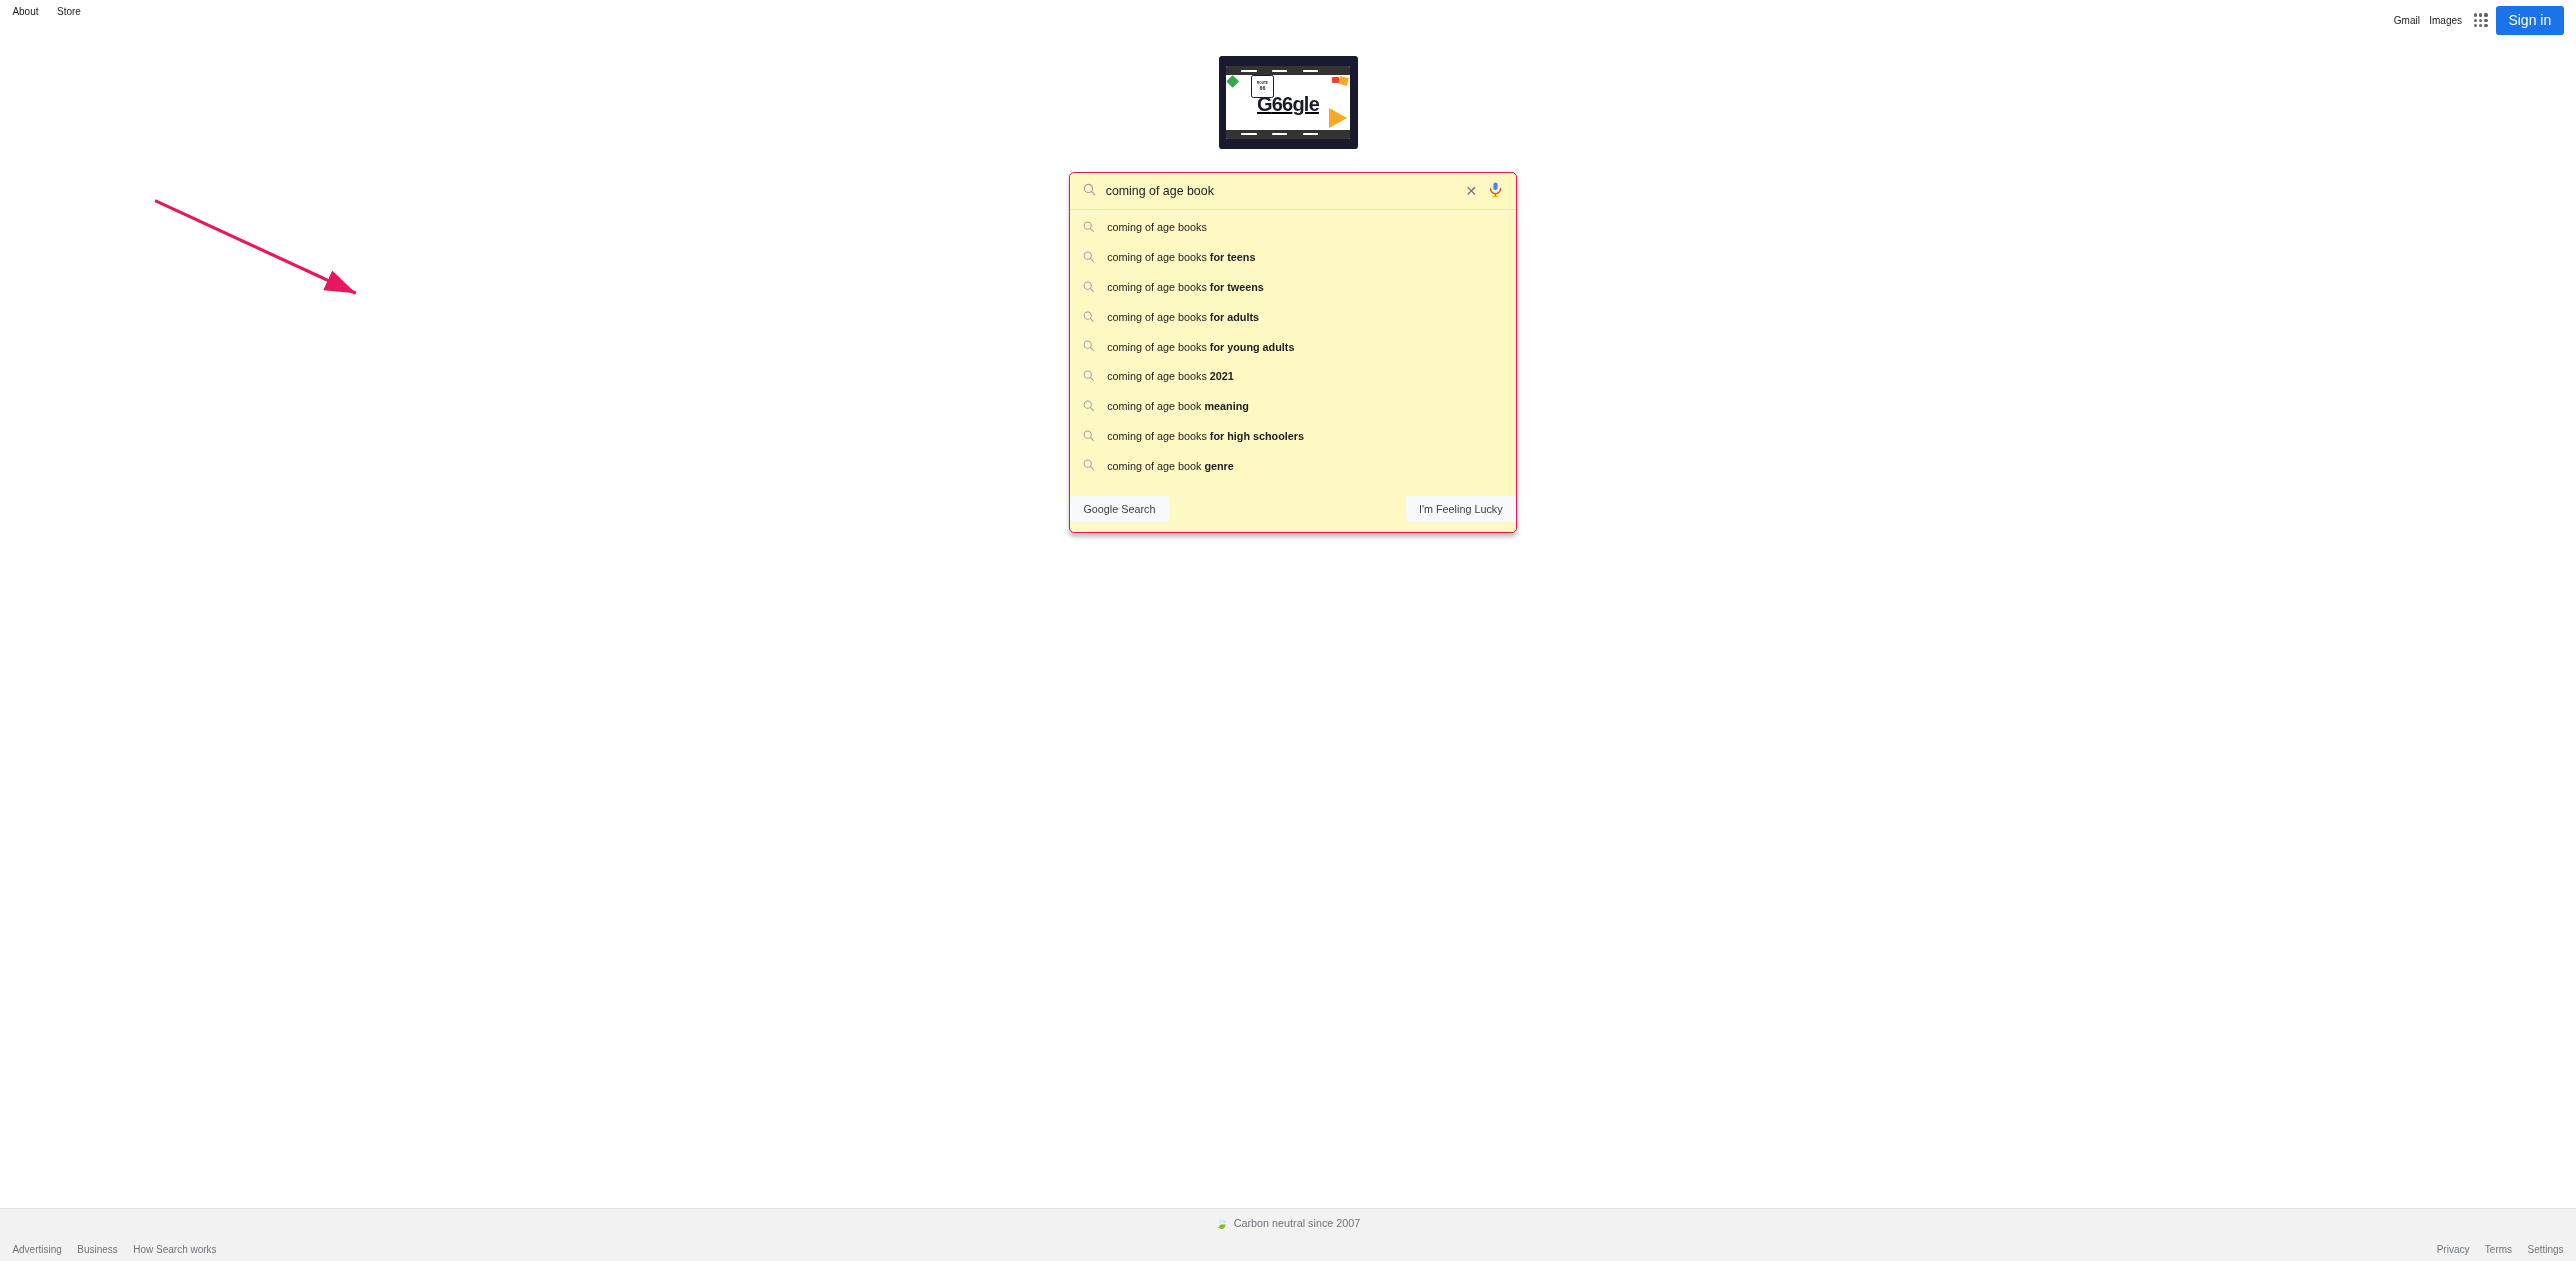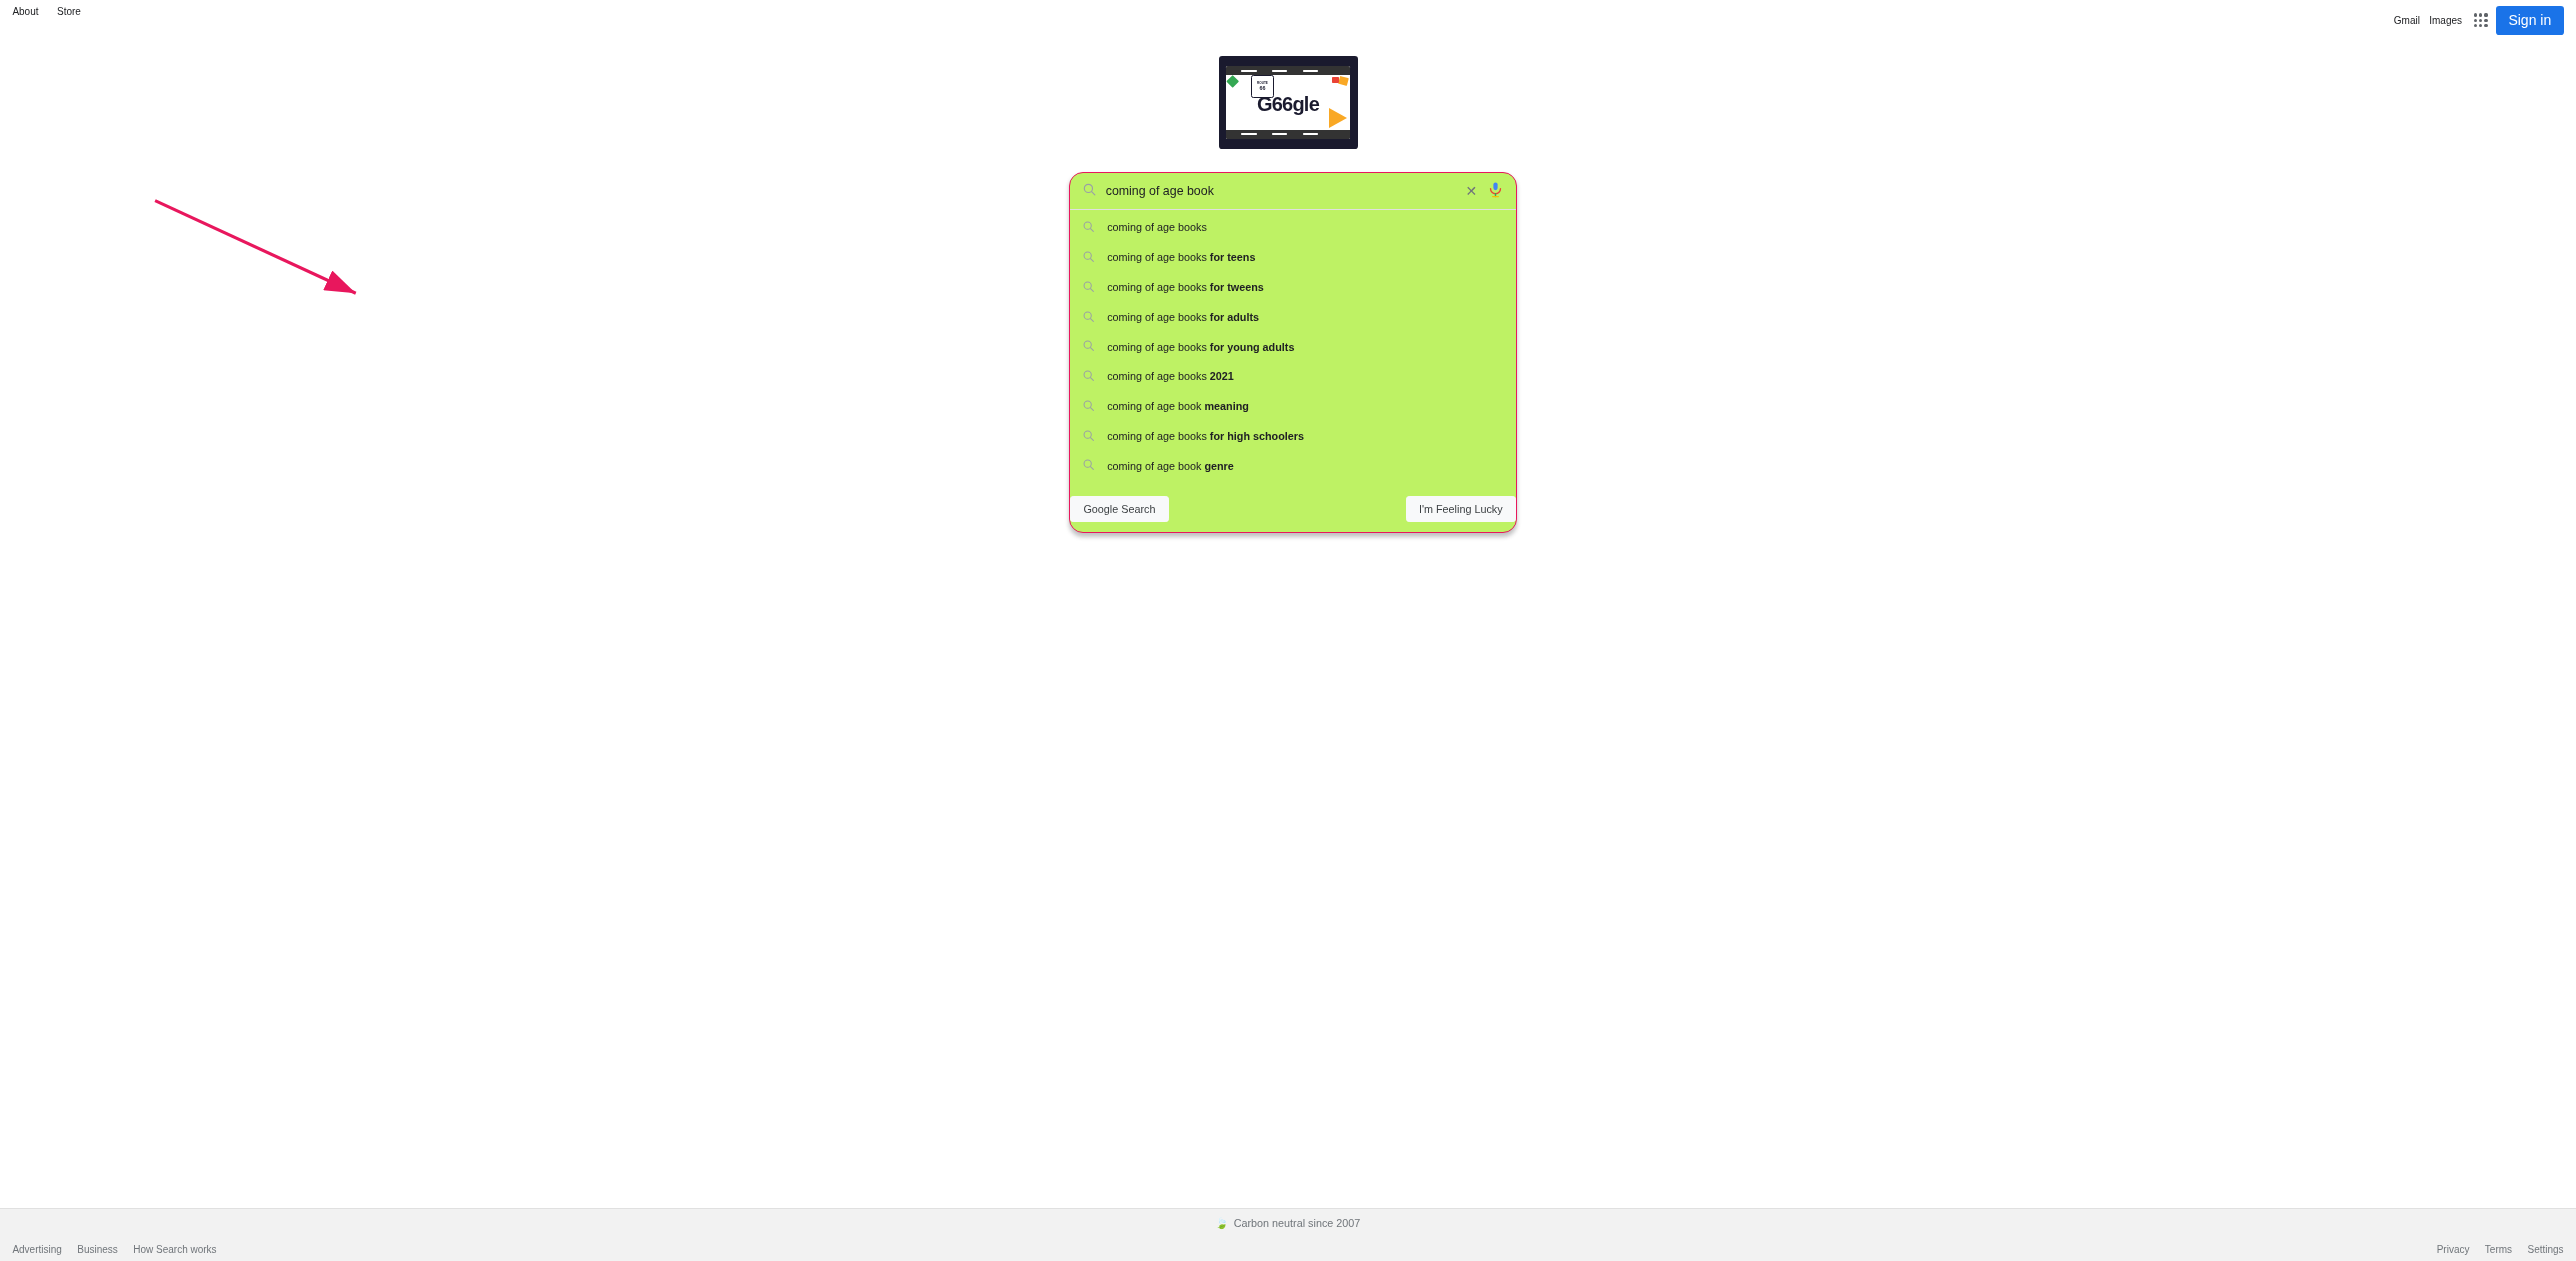--- a/index.html
+++ b/index.html
@@ -72,20 +72,21 @@
       font-weight: 500;
       cursor: pointer;
     }
 
     
     .logo-area {
       display: flex;
       justify-content: center;
       margin-top: 15.4px;
       position: relative;
+      text-decoration: underline;
     }
     .logo-image {
       width: 139px;
       height: 93px;
       background: #1a1a2e;
       border-radius: 3.1px;
       display: flex;
       align-items: center;
       justify-content: center;
       position: relative;
@@ -96,22 +97,22 @@
     .search-container {
       display: flex;
       justify-content: center;
       margin-top: 23px;
       position: relative;
     }
     .search-box-wrapper {
       position: relative;
       width: 448px;
       border: 1.5px solid #e8175d;
-      border-radius: 14px;
-      background: #bef264;
+      border-radius: 5px;
+      background: #fef9c3;
       box-shadow: 0 3.1px 4.6px rgba(32,33,36,0.28);
       margin-left: 10px;
     }
     .search-input-row {
       display: flex;
       align-items: center;
       padding: 7.7px 12.4px;
       border-bottom: 0.8px solid #e0e0e0;
     }
     .search-icon-wrap {

